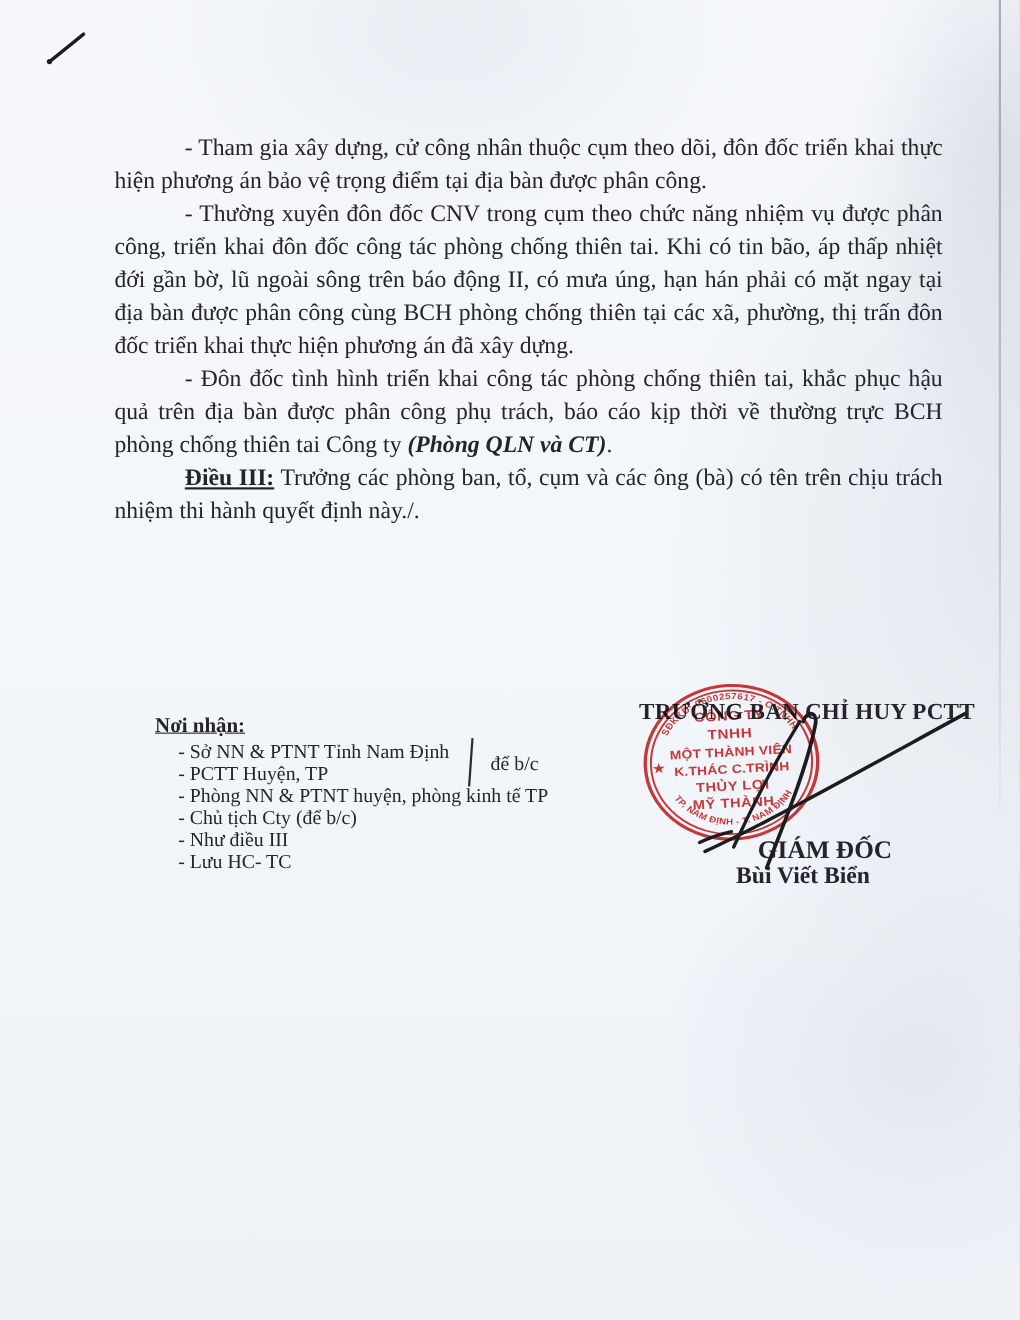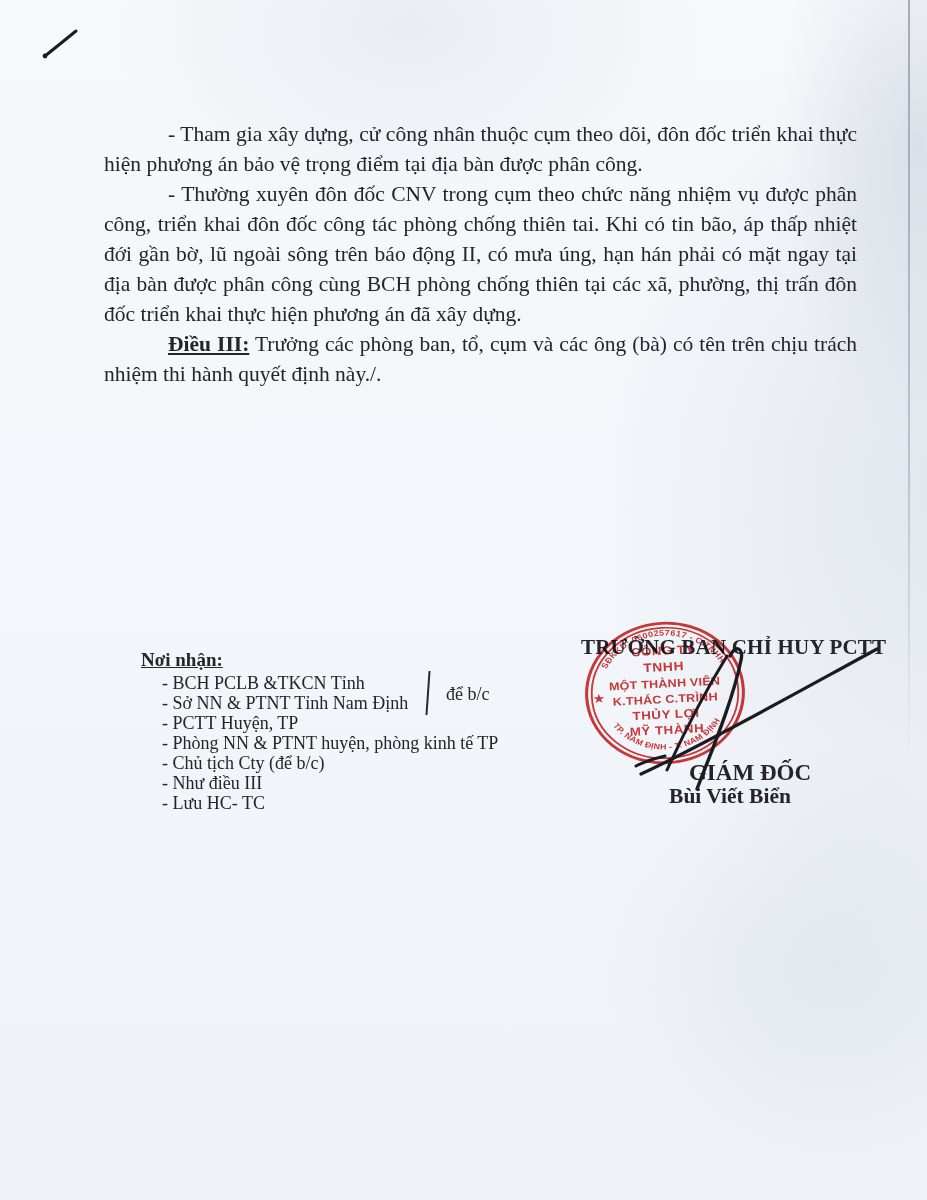--- a/index.html
+++ b/index.html
@@ -62,27 +62,27 @@
 </head>
 <body>
 
 <div class="page">
 
   <div class="scan-edge"></div>
 
   <div class="body-text">
       <p class="para">- Tham gia xây dựng, cử công nhân thuộc cụm theo dõi, đôn đốc triển khai thực hiện phương án bảo vệ trọng điểm tại địa bàn được phân công.</p>
       <p class="para">- Thường xuyên đôn đốc CNV trong cụm theo chức năng nhiệm vụ được phân công, triển khai đôn đốc công tác phòng chống thiên tai. Khi có tin bão, áp thấp nhiệt đới gần bờ, lũ ngoài sông trên báo động II, có mưa úng, hạn hán phải có mặt ngay tại địa bàn được phân công cùng BCH phòng chống thiên tại các xã, phường, thị trấn đôn đốc triển khai thực hiện phương án đã xây dựng.</p>
+      <p class="para">- Đôn đốc tình hình triển khai công tác phòng chống thiên tai, khắc phục hậu quả trên địa bàn được phân công phụ trách, báo cáo kịp thời về thường trực BCH phòng chống thiên tai Công ty <span class="emph">(Phòng QLN và CT)</span>.</p>
       <p class="para"><span class="lead">Điều III:</span> Trưởng các phòng ban, tổ, cụm và các ông (bà) có tên trên chịu trách nhiệm thi hành quyết định này./.</p>
     </div>
 
   <div class="recipients">
     <div class="r-heading">Nơi nhận:</div>
     <div class="r-list">
-        <div class="r-item">- BCH PCLB &amp;TKCN  Tỉnh</div>
         <div class="r-item">- Sở NN &amp; PTNT Tỉnh Nam Định</div>
         <div class="r-item">- PCTT Huyện, TP</div>
         <div class="r-item">- Phòng NN &amp; PTNT huyện, phòng kinh tế TP</div>
         <div class="r-item">- Chủ tịch Cty (để b/c)</div>
         <div class="r-item">- Như điều III</div>
         <div class="r-item">- Lưu HC- TC</div>
       </div>
   </div>
 
   <div class="bracket"></div>

